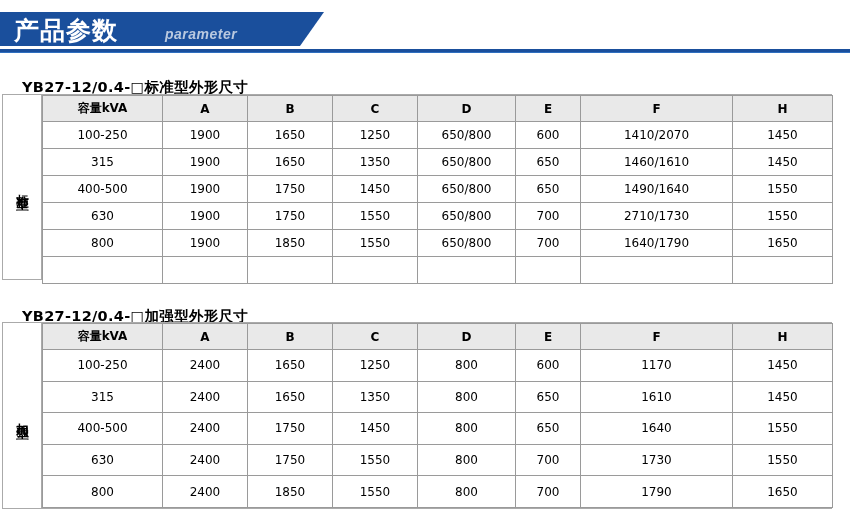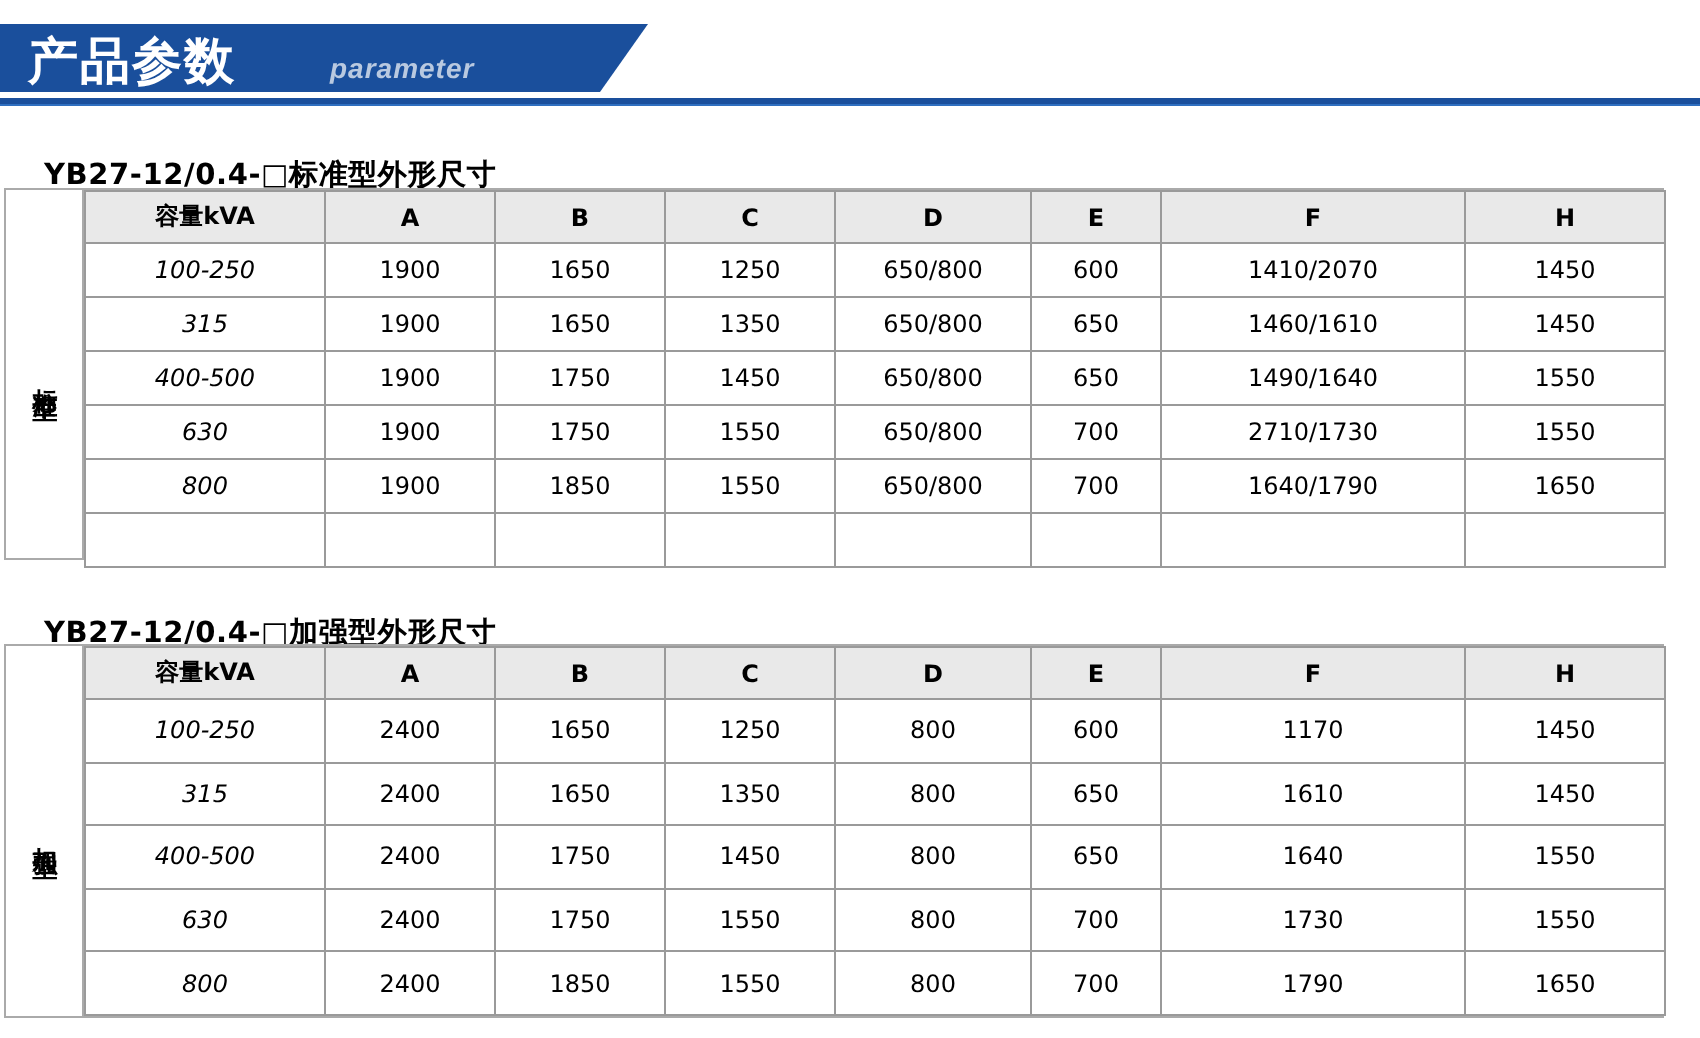--- a/index.html
+++ b/index.html
@@ -150,21 +150,20 @@
     background: #e9e9e9;
     font-weight: bold;
     font-size: 12px;
     height: 25px;
   }
   table.spec tr.empty td {
     height: 26px;
   }
   table.spec td.cap {
     font-weight: normal;
-    font-style: italic;
   }
   
   col.c0 { width: 120px; }
   col.c1 { width: 85px; }
   col.c2 { width: 85px; }
   col.c3 { width: 85px; }
   col.c4 { width: 98px; }
   col.c5 { width: 65px; }
   col.c6 { width: 152px; }
   col.c7 { width: 100px; }

